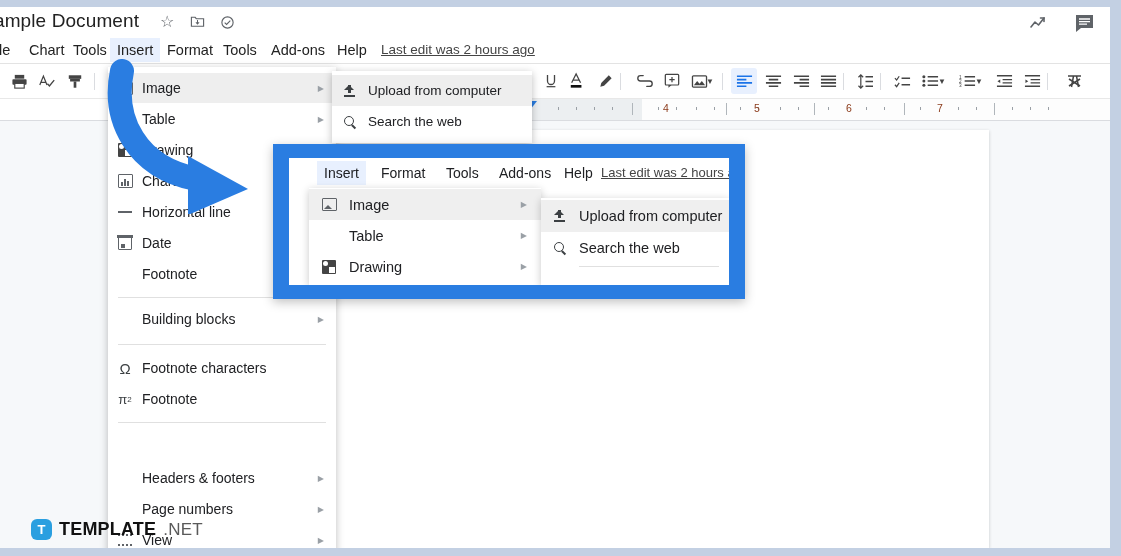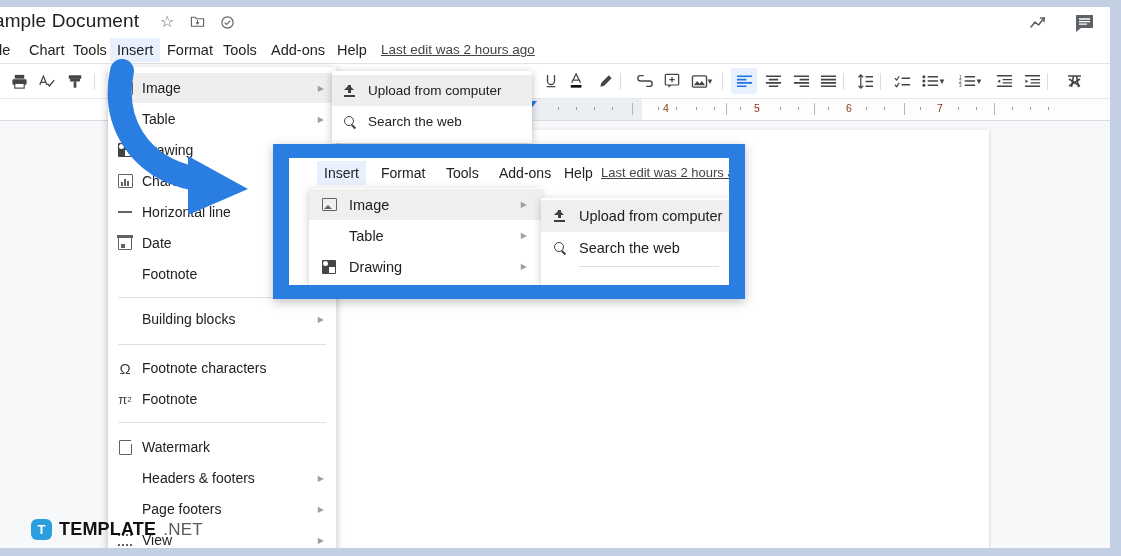--- a/index.html
+++ b/index.html
@@ -474,36 +474,30 @@
       <span class="lbl">Footnote characters</span>
     </div>
 
     <div class="mi" style="top:317px">
       <span class="ico" style="font-size:13px;color:#3c4043">π<sup style="font-size:8px">2</sup></span>
       <span class="lbl">Footnote</span>
     </div>
 
     <div class="msep" style="top:355px"></div>
 
-    <div class="mi" style="top:365px">
-      <span class="ico">
-            <span class="wm-ic"></span>
-          </span>
-      <span class="lbl">Watermark</span>
-    </div>
 
     <div class="mi" style="top:396px">
       <span class="ico"></span>
       <span class="lbl">Headers &amp; footers</span>
       <span class="arw">▶</span>
     </div>
 
     <div class="mi" style="top:427px">
       <span class="ico"></span>
-      <span class="lbl">Page footers</span>
+      <span class="lbl">Page numbers</span>
       <span class="arw">▶</span>
     </div>
 
     <div class="mi" style="top:458px">
       <span class="ico">
             <span class="brk-ic"></span>
           </span>
       <span class="lbl">View</span>
       <span class="arw">▶</span>
     </div>

